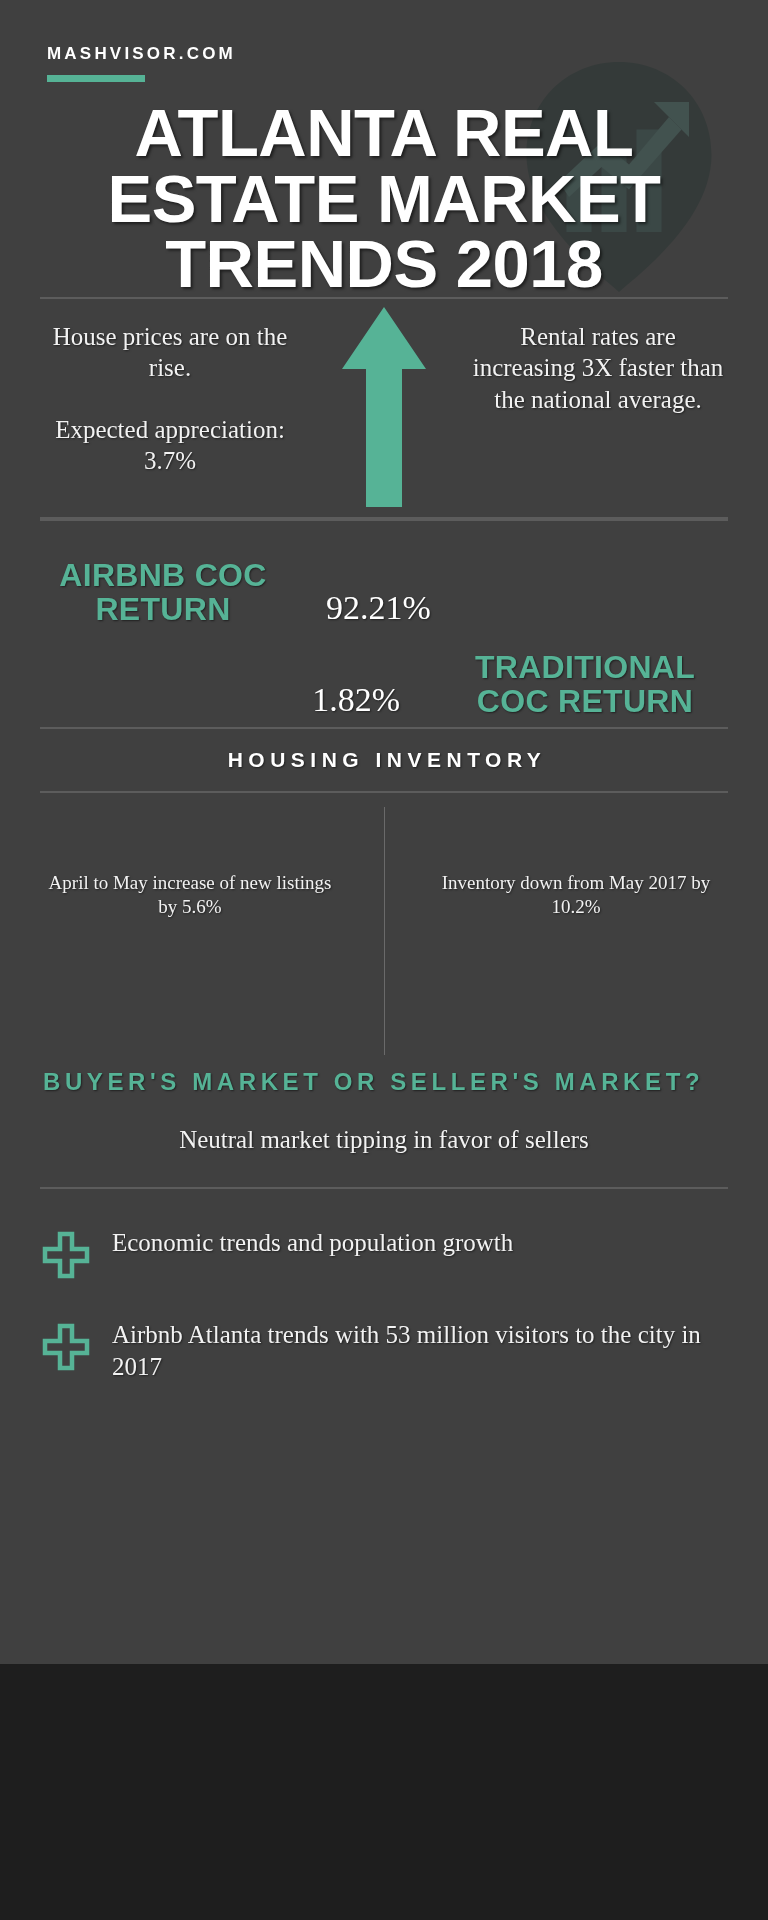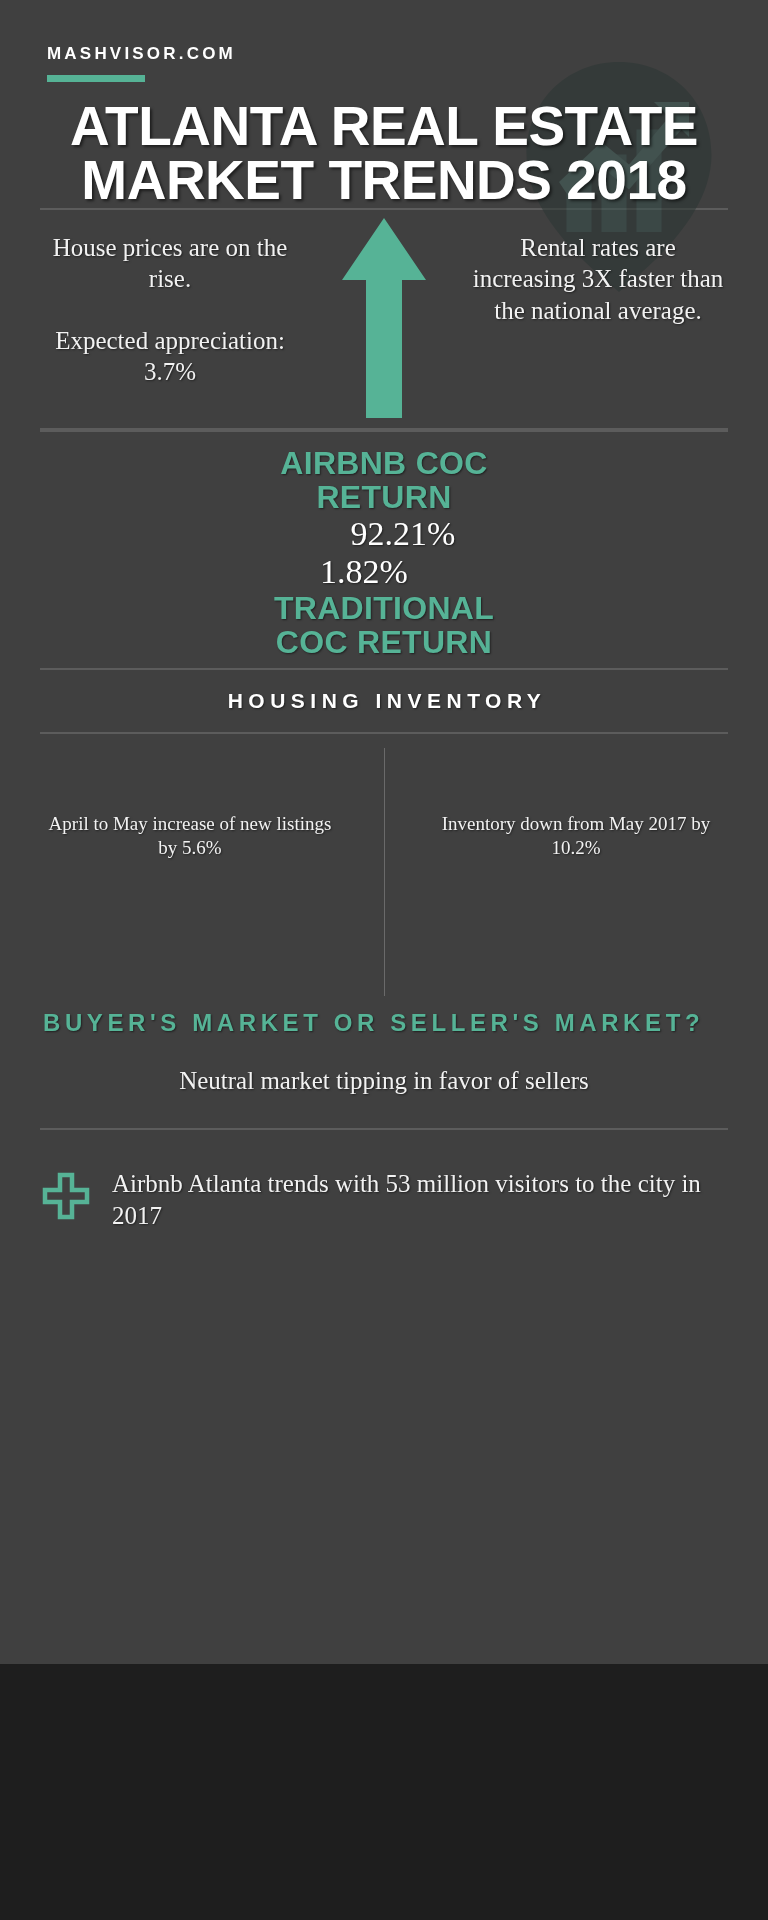--- a/index.html
+++ b/index.html
@@ -52,21 +52,21 @@
   .brand-rule {
     width: 98px;
     height: 7px;
     background: #56b396;
     margin: 11px 0 0 9px;
   }
 
   .title {
     font-family: "Liberation Sans", "DejaVu Sans", sans-serif;
     font-weight: bold;
-    font-size: 55px;
+    font-size: 67px;
     line-height: 0.98;
     letter-spacing: -0.5px;
     text-align: center;
     color: #ffffff;
     margin-top: 18px;
     text-shadow: 2px 2px 3px rgba(0,0,0,0.55);
   }
 
   
   .rule {
@@ -117,23 +117,22 @@
     top: 8px;
     width: 84px;
     height: 200px;
   }
 
   
   .roi { padding: 14px 0 8px; }
 
   .roi-row {
     display: flex;
-    align-items: center;
+    align-items: flex-end;
     min-height: 92px;
-    flex-direction: column;
   }
 
   .roi-row.row-a { justify-content: flex-start; }
   .roi-row.row-b { justify-content: flex-end; }
 
   .roi-label {
     font-family: "Liberation Sans", "DejaVu Sans", sans-serif;
     font-weight: bold;
     font-size: 32px;
     line-height: 1.08;
@@ -297,20 +296,26 @@
   </div>
 
   <div class="market">
     <div class="market-q">BUYER'S MARKET OR SELLER'S MARKET?</div>
     <div class="market-a">Neutral market tipping in favor of sellers</div>
   </div>
 
   <div class="rule"></div>
 
   <div class="bullets">
+    <div class="bullet">
+      <svg class="plus-icon" viewBox="0 0 48 48">
+        <path d="M18 3 H30 V18 H45 V30 H30 V45 H18 V30 H3 V18 H18 Z" fill="none" stroke="#56b396" stroke-width="4.5" stroke-linejoin="miter"></path>
+      </svg>
+      <div class="bullet-text">Economic trends and population growth</div>
+    </div>
 
     <div class="bullet">
       <svg class="plus-icon" viewBox="0 0 48 48">
         <path d="M18 3 H30 V18 H45 V30 H30 V45 H18 V30 H3 V18 H18 Z" fill="none" stroke="#56b396" stroke-width="4.5" stroke-linejoin="miter"></path>
       </svg>
       <div class="bullet-text">Airbnb Atlanta trends with 53 million visitors to the city in 2017</div>
     </div>
   </div>
 
 </div>

